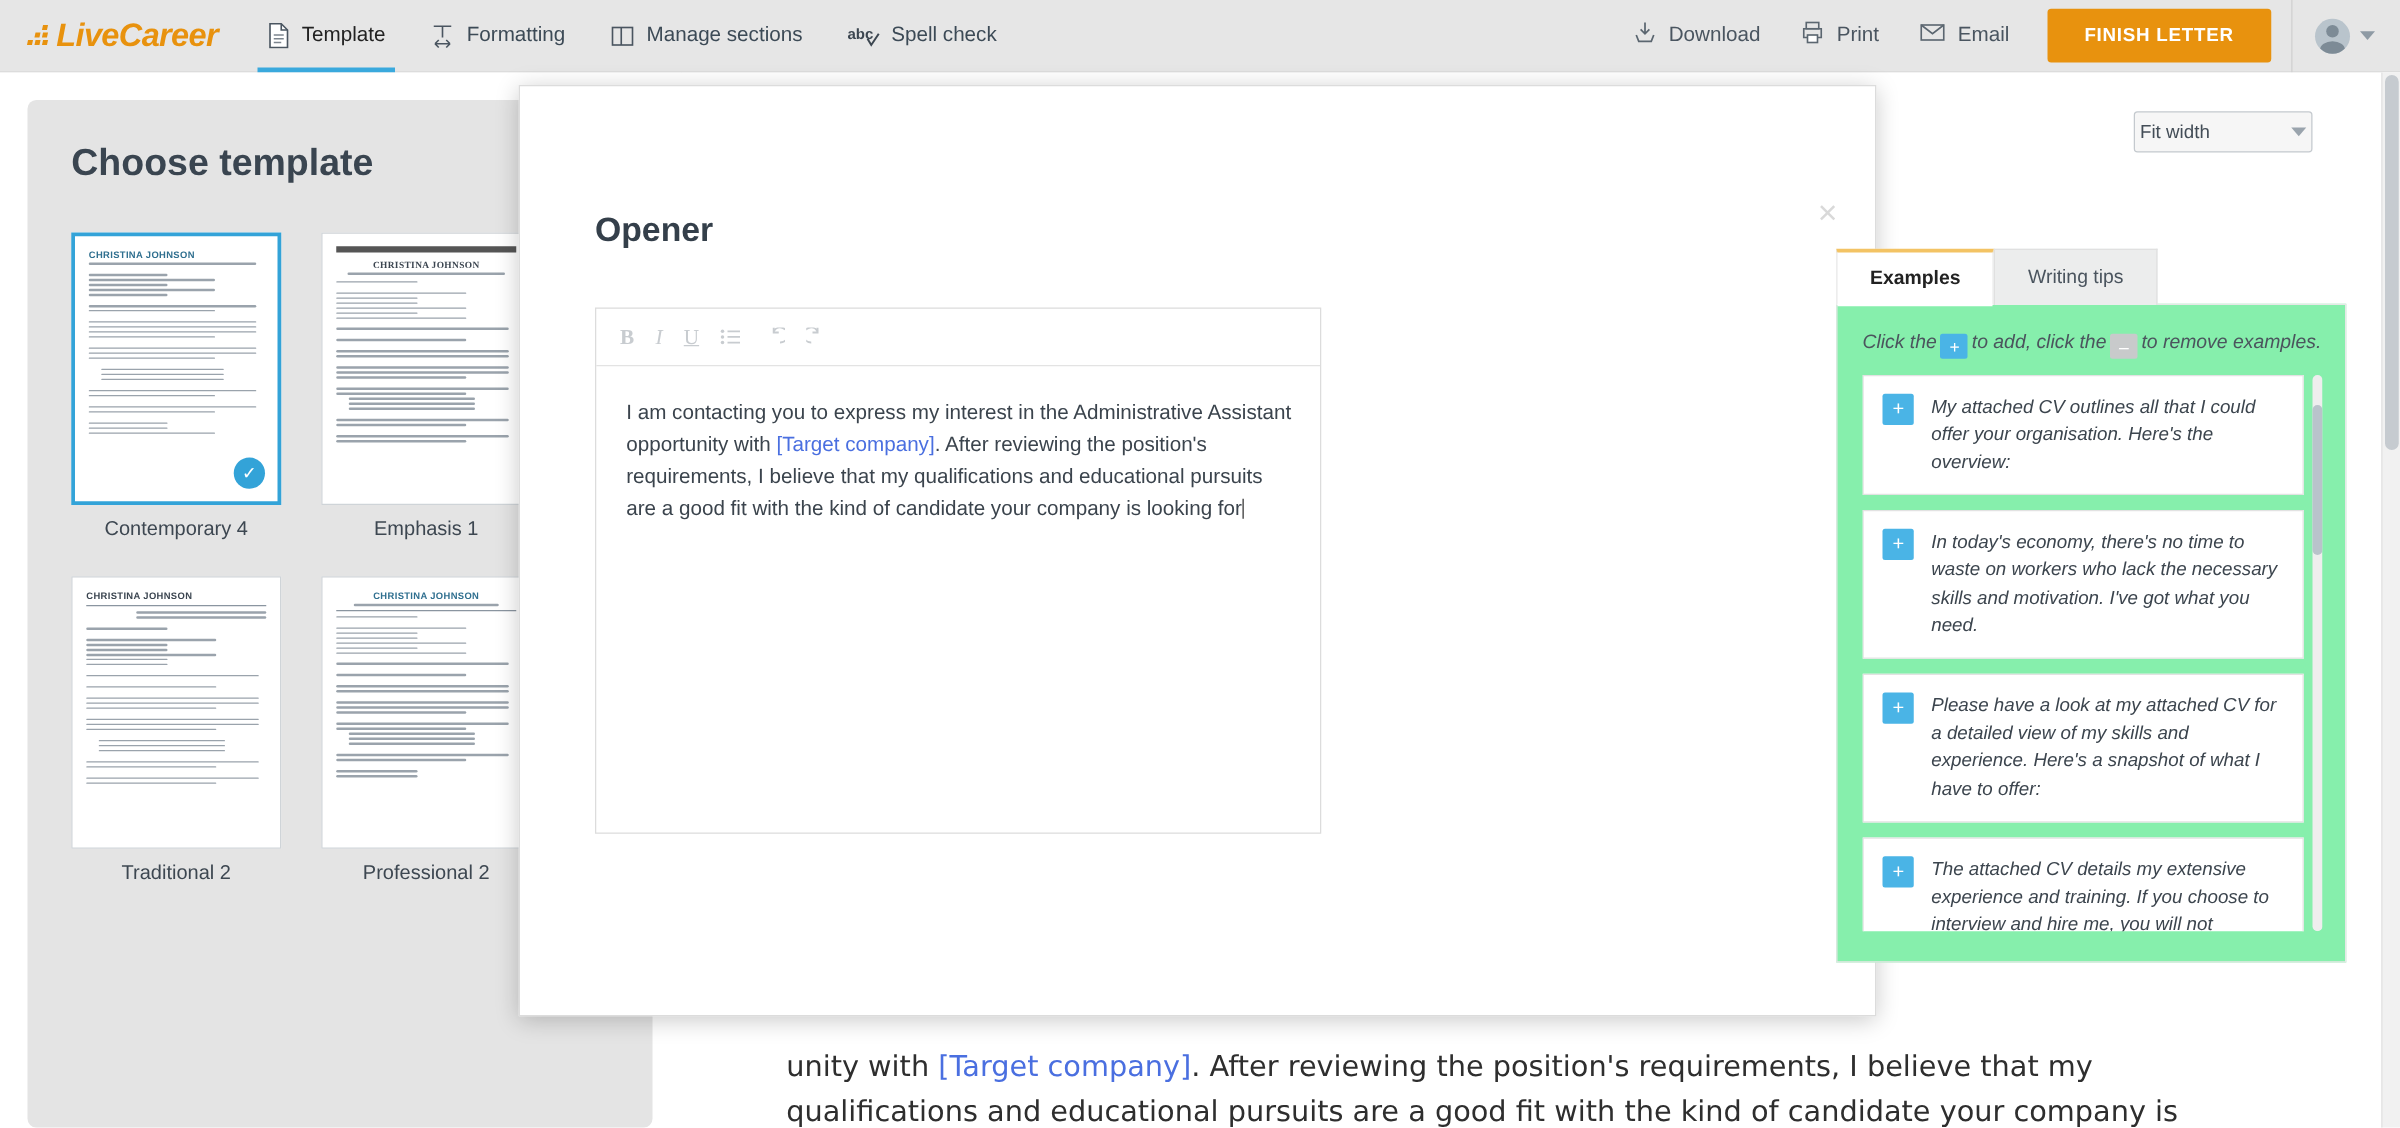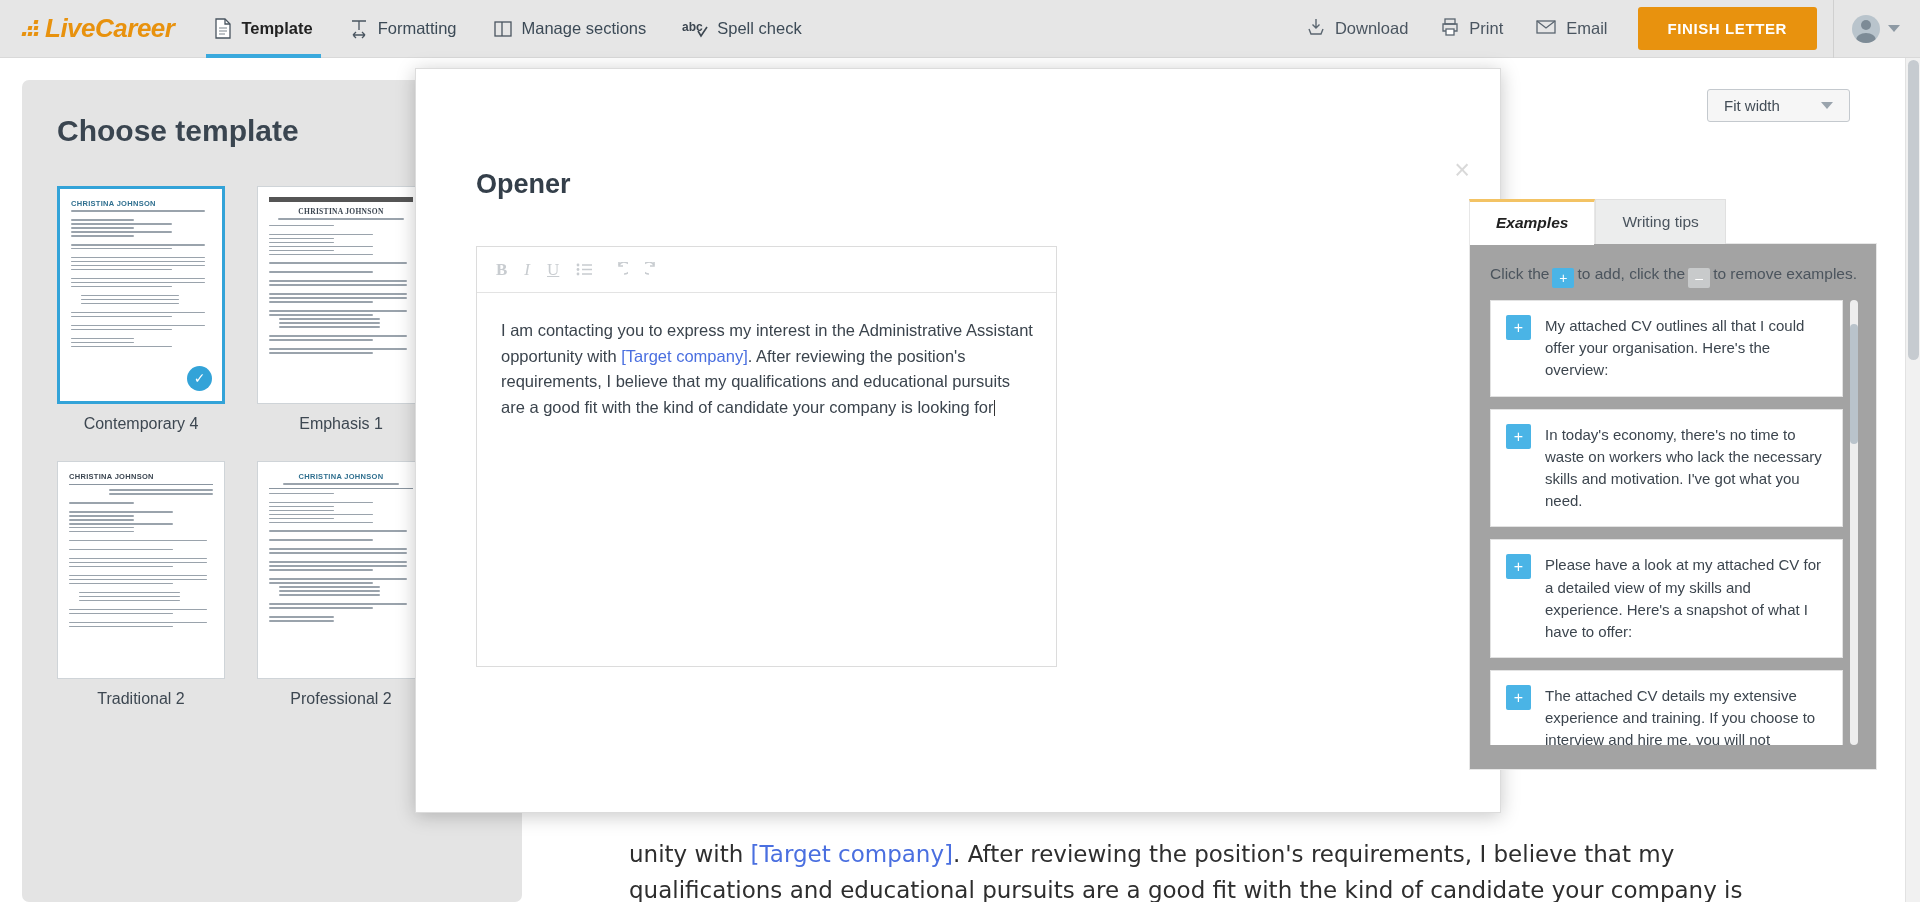--- a/index.html
+++ b/index.html
@@ -26,21 +26,21 @@
   }
   .logo-dots { display: inline-block; width: 22px; height: 18px; position: relative; margin-right: 1px; }
   .logo-dots i { position: absolute; width: 4px; height: 4px; background: #e8920e; display:block; transform: skewX(-12deg); }
   .nav { display: flex; align-items: center; height: 58px; }
   .nav-item {
     display: flex; align-items: center; gap: 9px;
     height: 58px; padding: 0 18px;
     font-size: 16.5px; color: #3c4a56;
     cursor: pointer; position: relative;
   }
-  .nav-item.active { font-weight: bold; color: #222; }
+  .nav-item.active { font-weight: normal; color: #222; }
   .nav-item.active::after {
     content: ""; position: absolute; left: 10px; right: 10px; bottom: 0;
     height: 4px; background: #3aa9dd;
   }
   .nav-item svg { display: block; }
 
   .header-right { margin-left: auto; display: flex; align-items: center; height: 58px; }
   .hr-item {
     display: flex; align-items: center; gap: 9px;
     padding: 0 16px; font-size: 16.5px; color: #4a5560; cursor: pointer;
@@ -120,21 +120,21 @@
   .preview-area {
     position: absolute; top: 58px; left: 545px;
     width: 1375px; height: 844px; background: #fff;
   }
   .zoom-select {
     position: absolute; top: 31px; right: 70px;
     width: 143px; height: 33px;
     border: 1px solid #c4c9ce; border-radius: 3px;
     background: #f6f6f6;
     display: flex; align-items: center; justify-content: space-between;
-    padding: 0 16px; font-size: 15px; color: #434d57; cursor: pointer;
+    padding: 0 4px; font-size: 15px; color: #434d57; cursor: pointer;
   }
   .zoom-select .chev2 {
     width: 0; height: 0; border-left: 6px solid transparent;
     border-right: 6px solid transparent; border-top: 7px solid #9aa4ad;
   }
   .preview-doc {
     position: absolute; top: 66px; left: 0; width: 1313px; height: 778px;
     background: #fff;
   }
   .preview-text {
@@ -205,28 +205,29 @@
   .ex-tab {
     height: 45px; padding: 0 26px;
     display: flex; align-items: center; justify-content: center;
     font-size: 15.5px; color: #4a545e; cursor: pointer;
     background: #eceded; border: 1px solid #e0e0e0; border-bottom: none;
   }
   .ex-tab.active {
     background: #fff; color: #222; font-weight: bold;
     border-top: 3px solid #f3c364;
     border-left: 1px solid #e7e7e7; border-right: 1px solid #e7e7e7;
-    position: relative; z-index: 3; font-style: italic;
+    position: relative; z-index: 3;
   }
   .ex-tab.active::after { content:""; position:absolute; left:0; right:0; bottom:-1px; height:2px; background:#fff; }
   .ex-body {
     position: relative; margin-top: -1px;
     width: 408px; height: 527px;
-    border: 1px solid #e7e7e7; background: #a3a3a3;
+    border: 1px solid #e7e7e7; background: #86efac;
     padding: 17px 18px 0 20px;
+    font-style: italic;
   }
   .ex-hint {
     font-size: 15.5px; color: #4b545d; line-height: 1.72;
     margin-bottom: 12px;
   }
   .mini-btn {
     display: inline-block; width: 22px; height: 20px;
     border-radius: 2px; color: #fff; font-size: 14px;
     text-align: center; line-height: 20px; vertical-align: -4px;
     margin: 0 3px;

